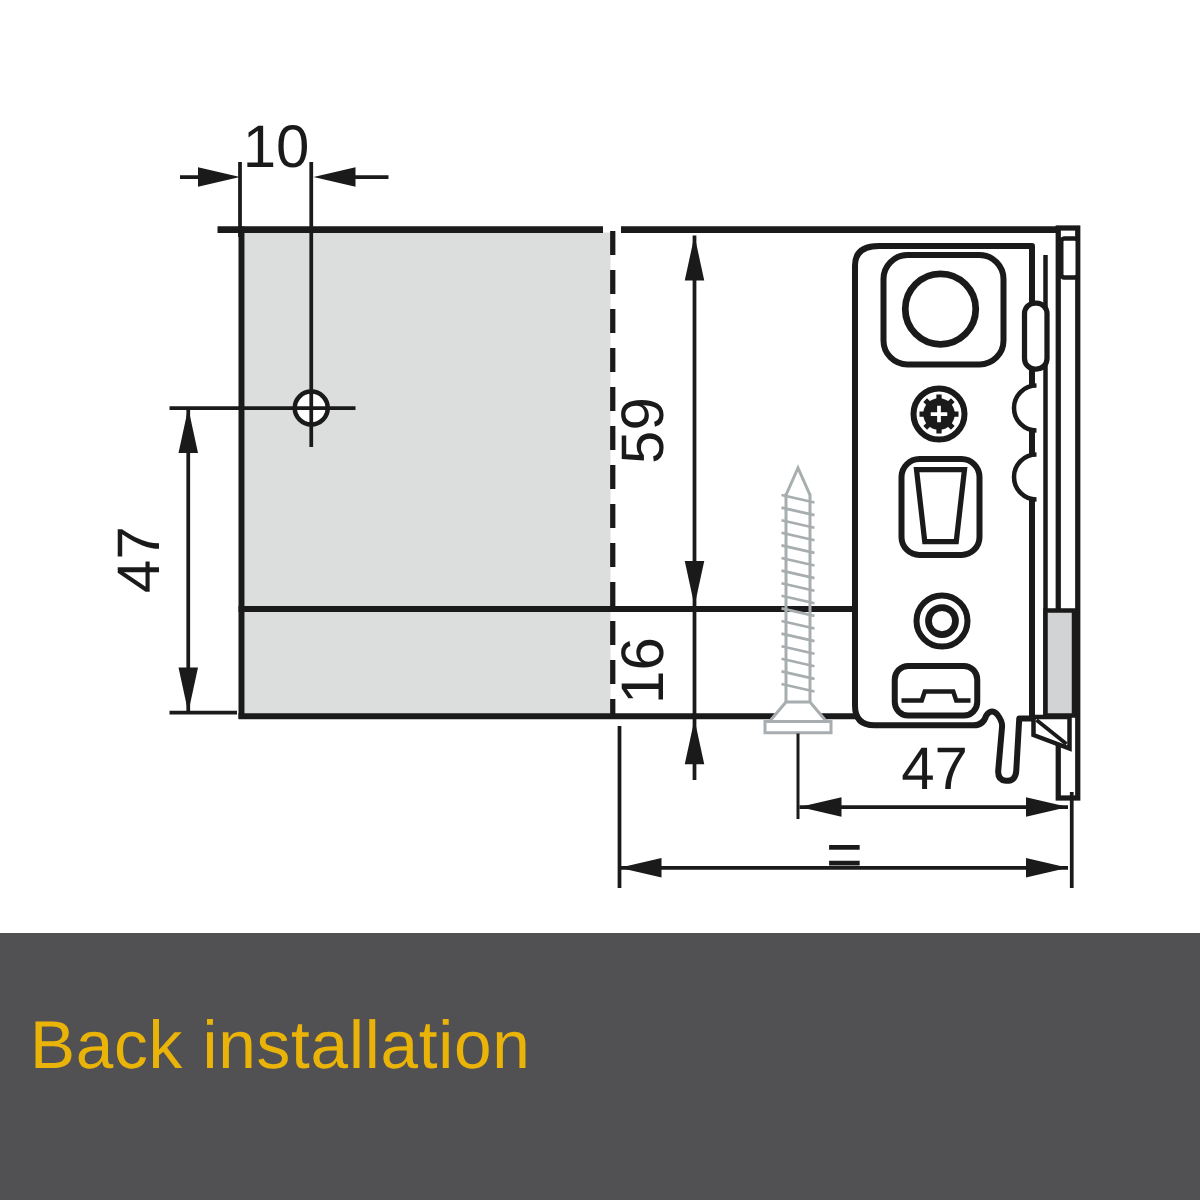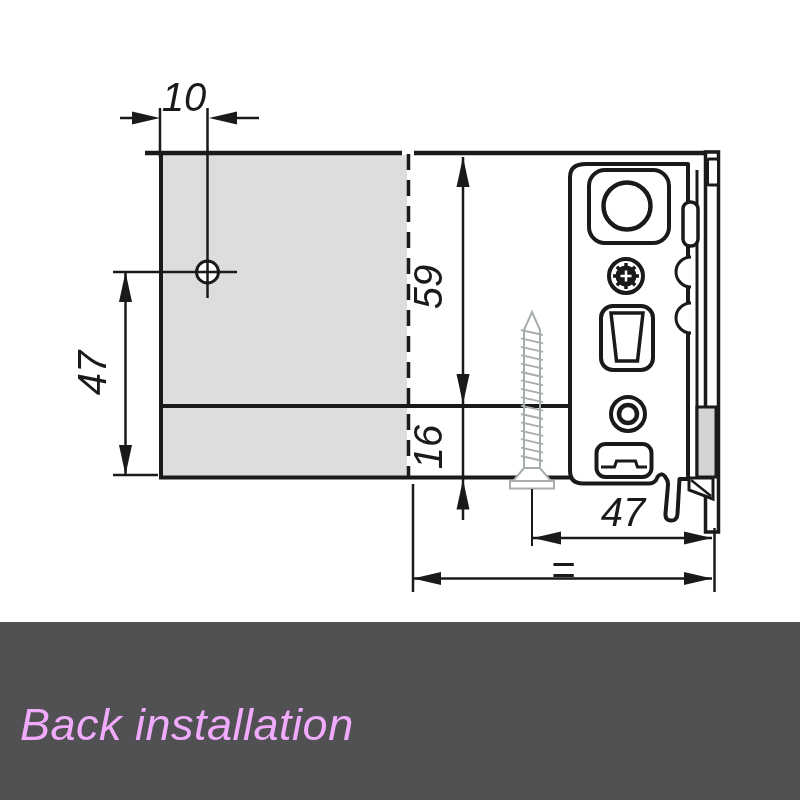--- a/index.html
+++ b/index.html
@@ -1,21 +1,21 @@
 <!DOCTYPE html>
 <html><head>
 <meta charset="utf-8">
 <style>
   html,body{margin:0;padding:0;background:#ffffff;}
   .page{position:relative;width:800px;height:800px;background:#ffffff;overflow:hidden;
-        font-family:"Liberation Sans",sans-serif;font-style:italic;}
+        font-family:"Liberation Sans",sans-serif;}
   .drawing{position:absolute;left:0;top:0;}
   .dim-text{font-family:"Liberation Sans",sans-serif;font-size:40px;fill:#1a1a1a;}
   .band{position:absolute;left:0;top:622px;width:800px;height:178px;background:#515153;}
-  .band-title{margin:78px 0 0 20px;font-size:45px;font-weight:400;color:#f0abfc;
+  .band-title{margin:50px 0 0 20px;font-size:45px;font-weight:400;color:#eab308;
               letter-spacing:.5px;line-height:1.1;}
 </style>
 </head>
 <body>
 
 <div class="page">
 
   <svg class="drawing" width="800" height="622" viewBox="0 0 800 622">
 
     <g>

